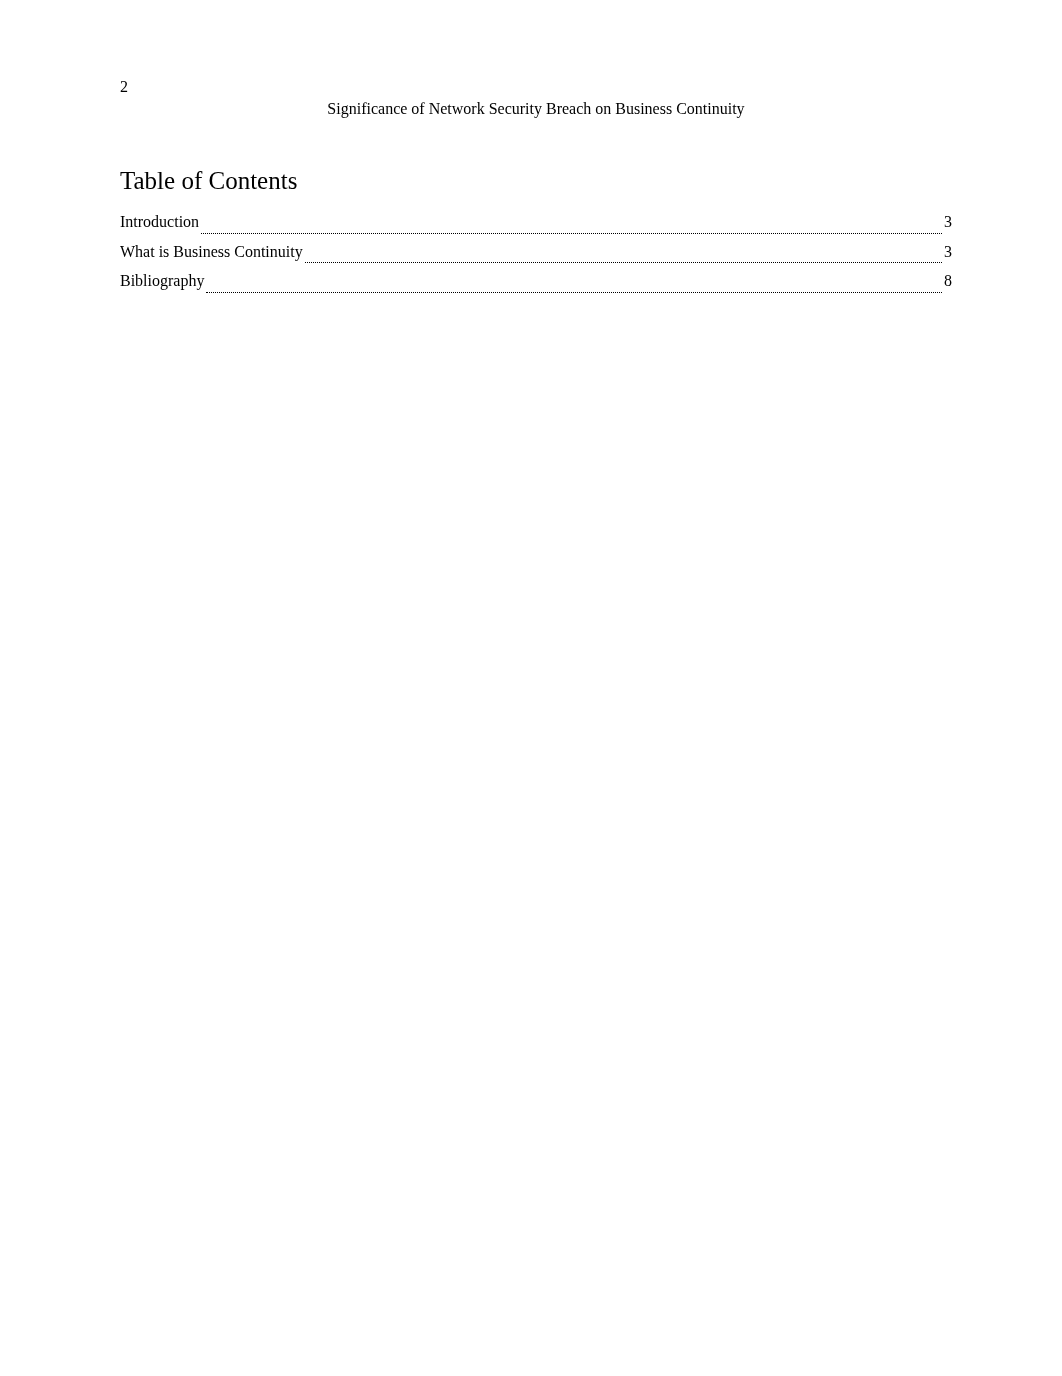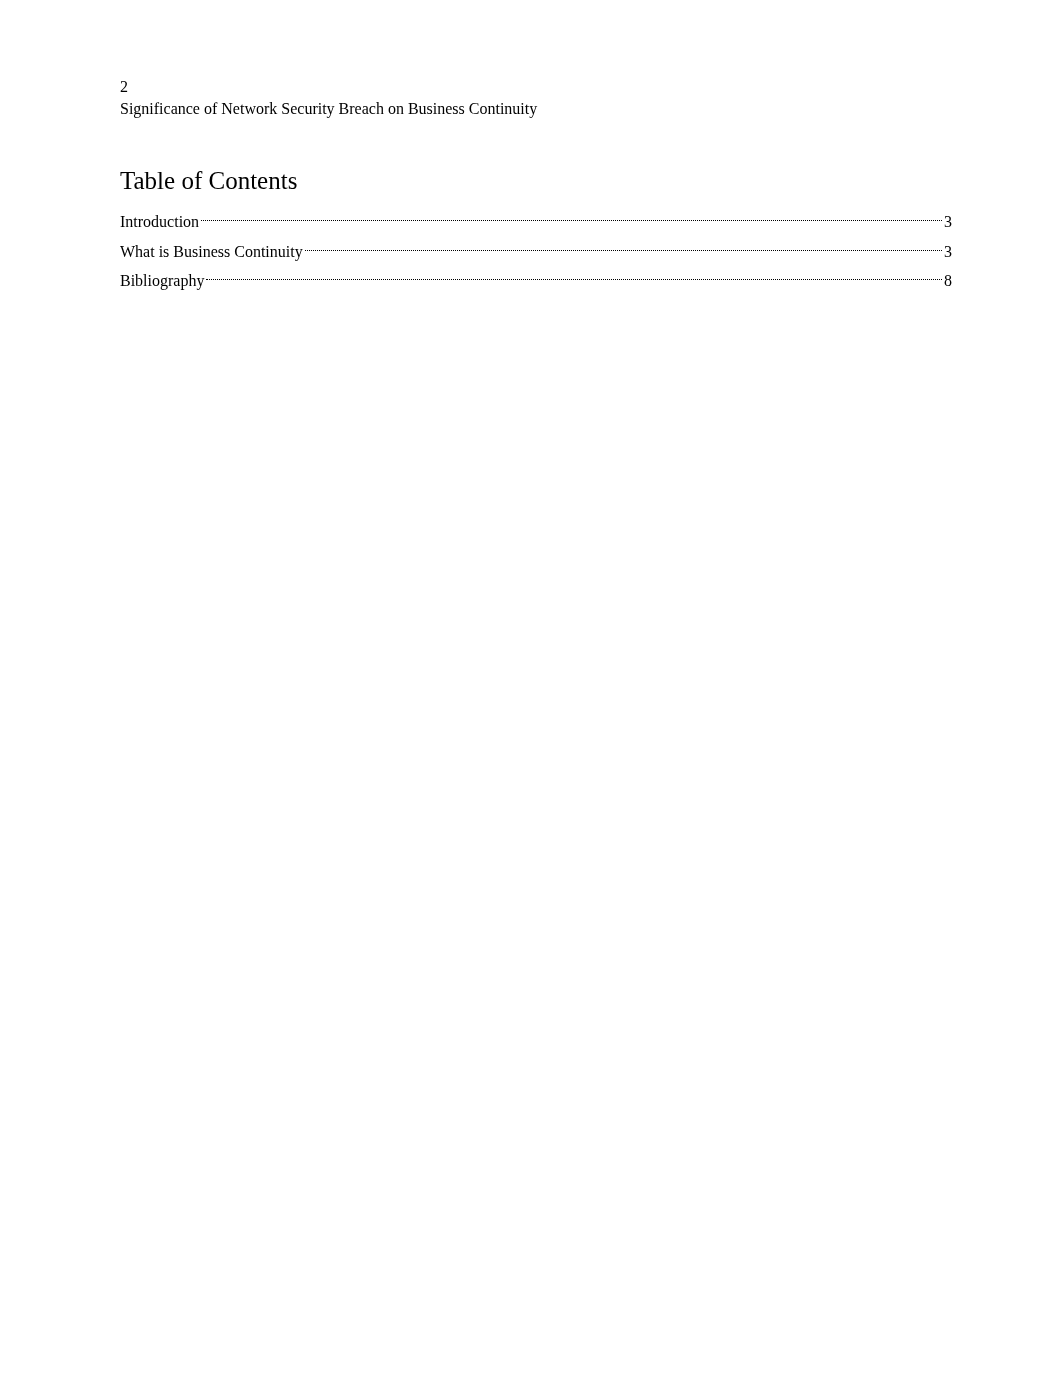--- a/index.html
+++ b/index.html
@@ -18,33 +18,34 @@
     .page-header {
       font-size: 16px;
       line-height: 1.35;
       margin-bottom: 48px;
     }
     .page-number {
       display: block;
     }
     .running-title {
       display: block;
+      text-align: center;
     }
     .toc-heading {
       font-size: 25px;
       font-weight: normal;
       margin-bottom: 12px;
       margin-top: 21px;
     }
     .toc-list {
       list-style: none;
     }
     .toc-entry {
       display: flex;
-      align-items: center;
+      align-items: flex-end;
       font-size: 16px;
       line-height: 1.85;
       white-space: nowrap;
     }
     .toc-title {
       flex: 0 0 auto;
     }
     .toc-leader {
       flex: 1 1 auto;
       border-bottom: 1.5px dotted #000;

